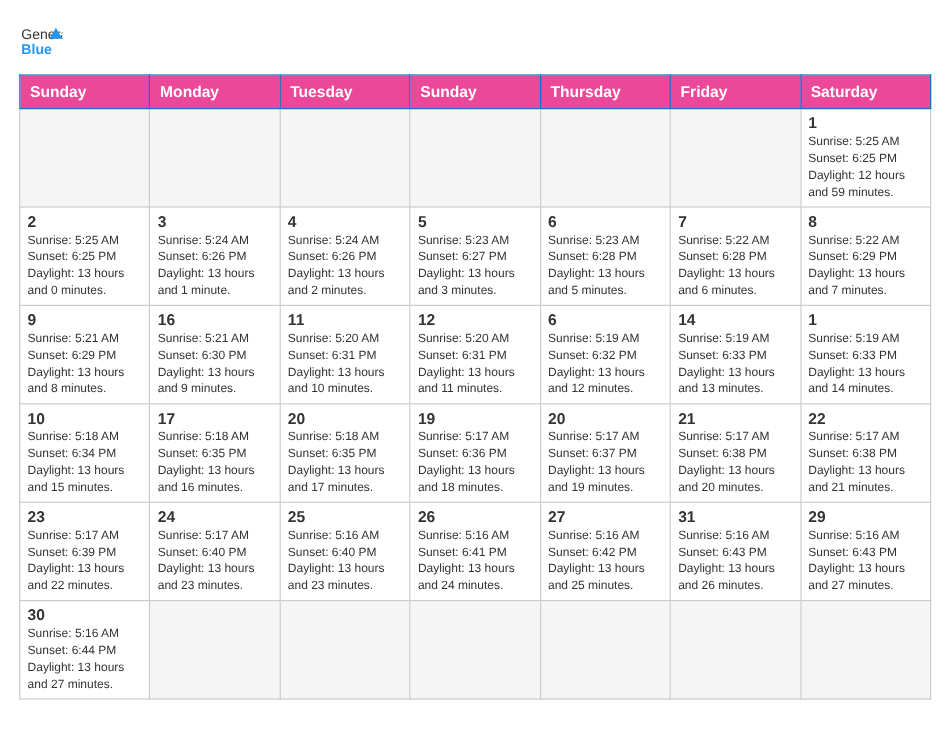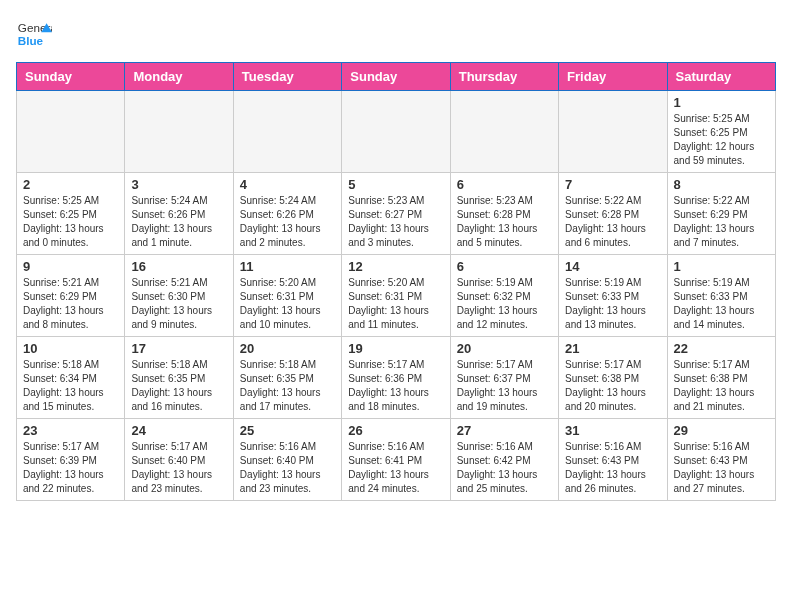--- a/index.html
+++ b/index.html
@@ -289,14 +289,28 @@
 Sunset: 6:43 PM
 Daylight: 13 hours and 26 minutes.</div>
         </td>
         <td>
           <span class="day-number">29</span>
           <div class="day-info" style="white-space: pre-line;">Sunrise: 5:16 AM
 Sunset: 6:43 PM
 Daylight: 13 hours and 27 minutes.</div>
         </td>
       </tr>
+      <tr class="last-row">
+        <td>
+          <span class="day-number">30</span>
+          <div class="day-info" style="white-space: pre-line;">Sunrise: 5:16 AM
+Sunset: 6:44 PM
+Daylight: 13 hours and 27 minutes.</div>
+        </td>
+        <td class="empty"></td>
+        <td class="empty"></td>
+        <td class="empty"></td>
+        <td class="empty"></td>
+        <td class="empty"></td>
+        <td class="empty"></td>
+      </tr>
     </tbody>
 </table>
 
 </body></html>

